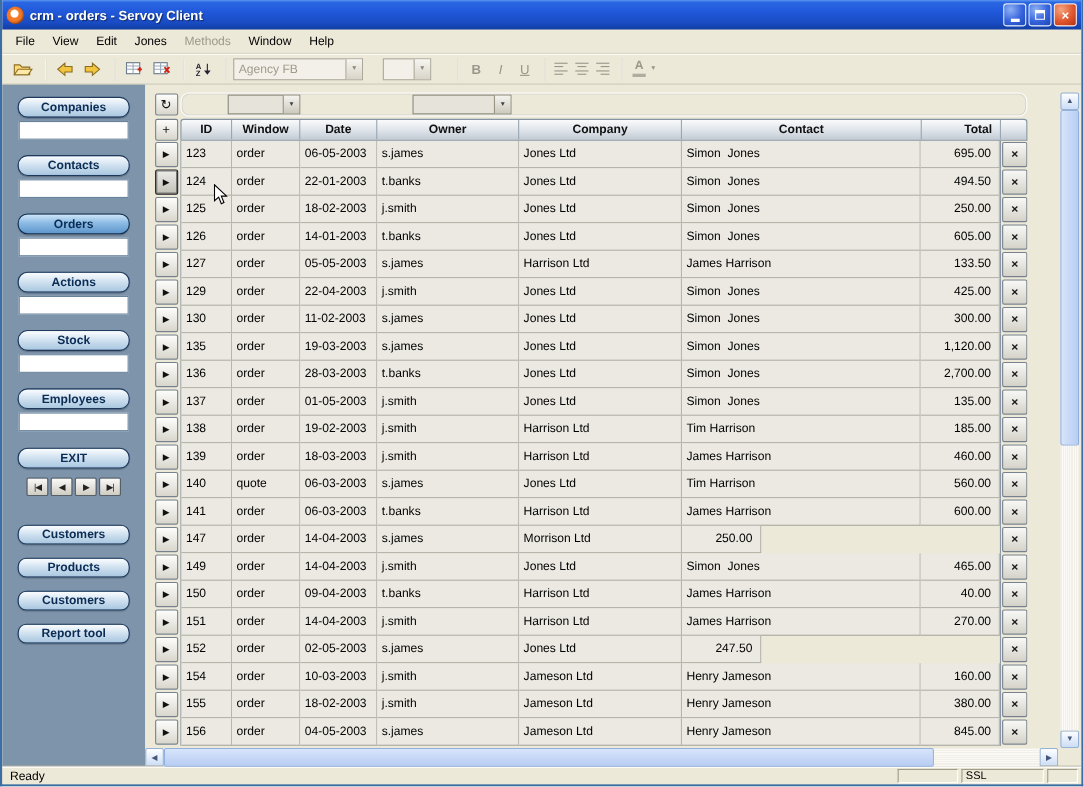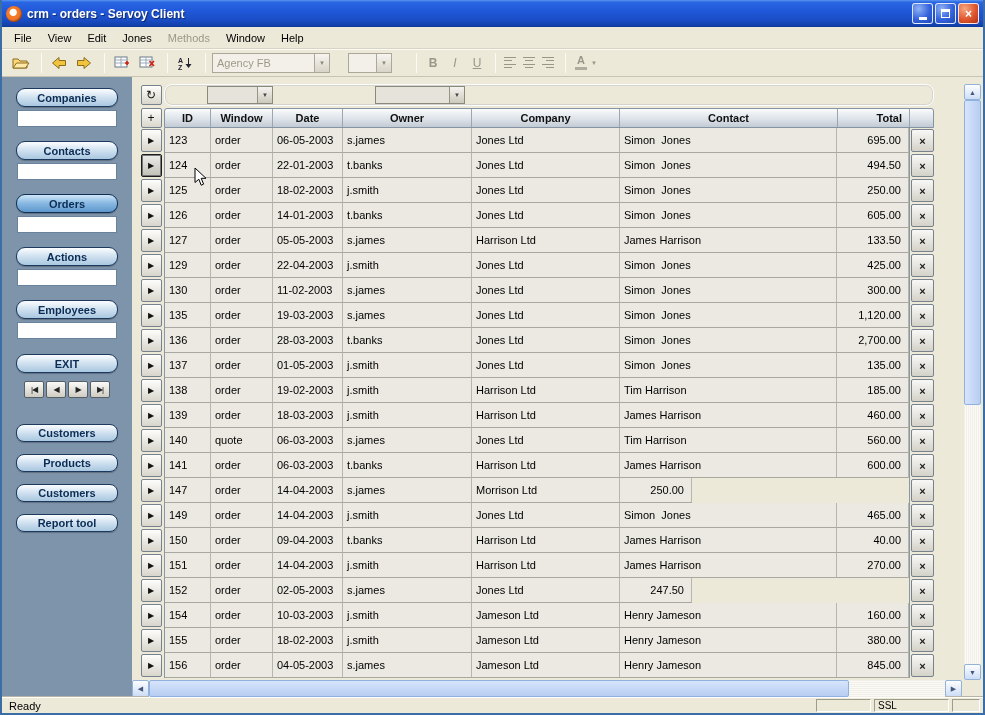--- a/index.html
+++ b/index.html
@@ -284,20 +284,24 @@
           </div>
           <div class="nav-group">
             <button class="side-btn active">Orders</button>
             <div class="side-field"></div>
           </div>
           <div class="nav-group">
             <button class="side-btn">Actions</button>
             <div class="side-field"></div>
           </div>
           <div class="nav-group">
+            <button class="side-btn">Stock</button>
+            <div class="side-field"></div>
+          </div>
+          <div class="nav-group">
             <button class="side-btn">Employees</button>
             <div class="side-field"></div>
           </div>
         </div>
       <button class="side-btn exit">EXIT</button>
       <div class="vcr">
           <button>|◀</button>
           <button>◀</button>
           <button>▶</button>
           <button>▶|</button>

